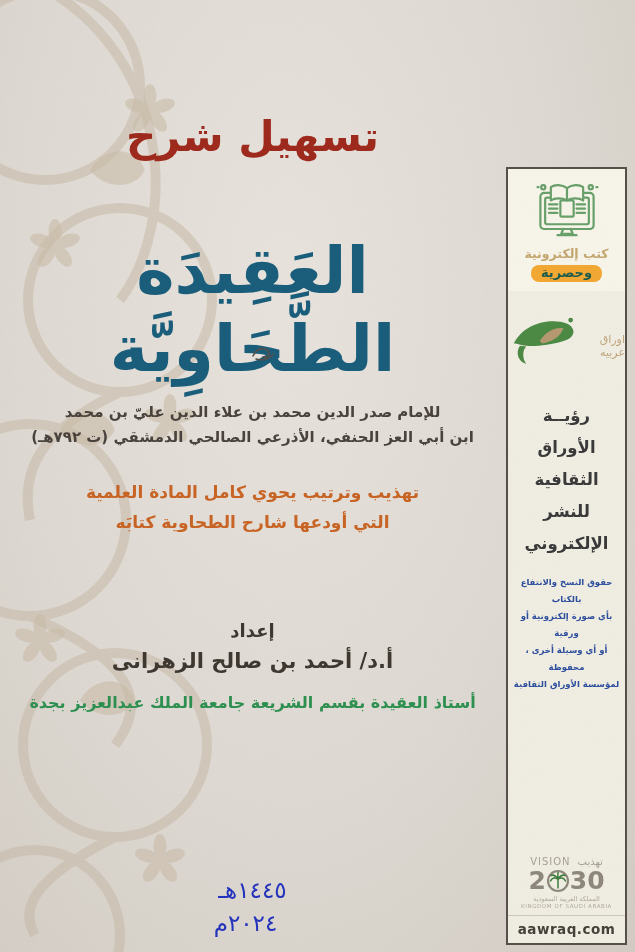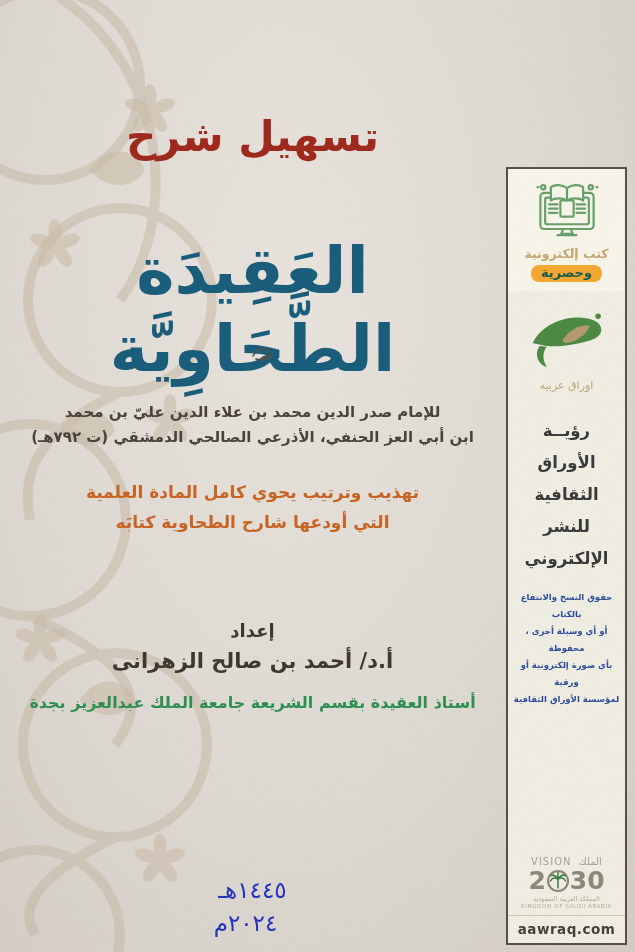--- a/index.html
+++ b/index.html
@@ -21,21 +21,21 @@
   .years{top:874px;font-size:23px;color:#2433bd;direction:rtl;line-height:1.45;}
   .year-greg{display:block;transform:translateX(-7px);}
   
   .sidebar{position:absolute;left:506px;top:167px;width:121px;height:778px;box-sizing:border-box;
            background:#f0ede2;border:2px solid #55504a;z-index:4;
            display:flex;flex-direction:column;align-items:center;justify-content:flex-end;}
   .badge{width:100%;background:#f7f4e9;padding:10px 0 9px;display:flex;flex-direction:column;align-items:center;}
   .badge-line1{margin-top:5px;color:#c5a76f;font-size:12.5px;font-weight:700;direction:rtl;}
   .badge-line2{margin-top:4px;background:#f3a833;color:#1d5c4c;font-size:13px;font-weight:700;
                padding:0 10px 2px;border-radius:8px;direction:rtl;}
-  .awraq{margin-top:22px;display:flex;flex-direction:column;align-items:center;}
+  .awraq{margin-top:22px;display:flex;flex-direction:row;align-items:center;}
   .awraq-name{margin-top:2px;color:#c0a67c;font-size:11px;direction:rtl;}
   .foundation{margin-top:16px;text-align:center;direction:rtl;}
   .foundation div{font-size:16.5px;font-weight:700;color:#3a3a3a;margin:13px 0;}
   .copyright{margin-top:8px;text-align:center;direction:rtl;padding:0 3px;}
   .copyright div{font-size:8.5px;font-weight:700;color:#2d4f9e;line-height:2.0;}
   .vision{margin-top:auto;text-align:center;}
   .vision-row1{display:flex;direction:ltr;justify-content:center;gap:7px;align-items:baseline;
                color:#a8a296;font-size:10px;letter-spacing:1px;}
   .vision-year{display:flex;direction:ltr;justify-content:center;align-items:center;gap:1px;
                font-size:25px;font-weight:700;color:#8e887c;line-height:1;margin-top:1px;}
@@ -137,29 +137,29 @@
     <div class="foundation">
       <div>رؤيــة</div>
       <div>الأوراق</div>
       <div>الثقافية</div>
       <div>للنشر</div>
       <div>الإلكتروني</div>
     </div>
 
     <div class="copyright">
       <div>حقوق النسخ والانتفاع بالكتاب</div>
+      <div>بأي صورة إلكترونية أو ورقية</div>
       <div>أو أي وسيلة أخرى ، محفوظة</div>
-      <div>بأي صورة إلكترونية أو ورقية</div>
       <div>لمؤسسة الأوراق الثقافية</div>
     </div>
 
     <div class="vision">
       <div class="vision-row1">
         <span>VISION</span>
-        <span>الملك</span>
+        <span>تهذيب</span>
       </div>
       <div class="vision-year">
         <span>2</span>
         <svg width="22" height="24" viewBox="0 0 22 24" aria-hidden="true">
           <circle cx="11" cy="12" r="10" fill="none" stroke="#8e887c" stroke-width="2.2"></circle>
           <g stroke="#3e7d3d" stroke-width="1.5" fill="none" stroke-linecap="round">
             <path d="M11,19 V10"></path>
             <path d="M11,10 C7,8 5,9 3.5,12 M11,10 C15,8 17,9 18.5,12"></path>
             <path d="M11,10 C8,6 6,5.5 4,6.5 M11,10 C14,6 16,5.5 18,6.5 M11,10 C10.6,5.5 11,4 11,3.5"></path>
           </g>

